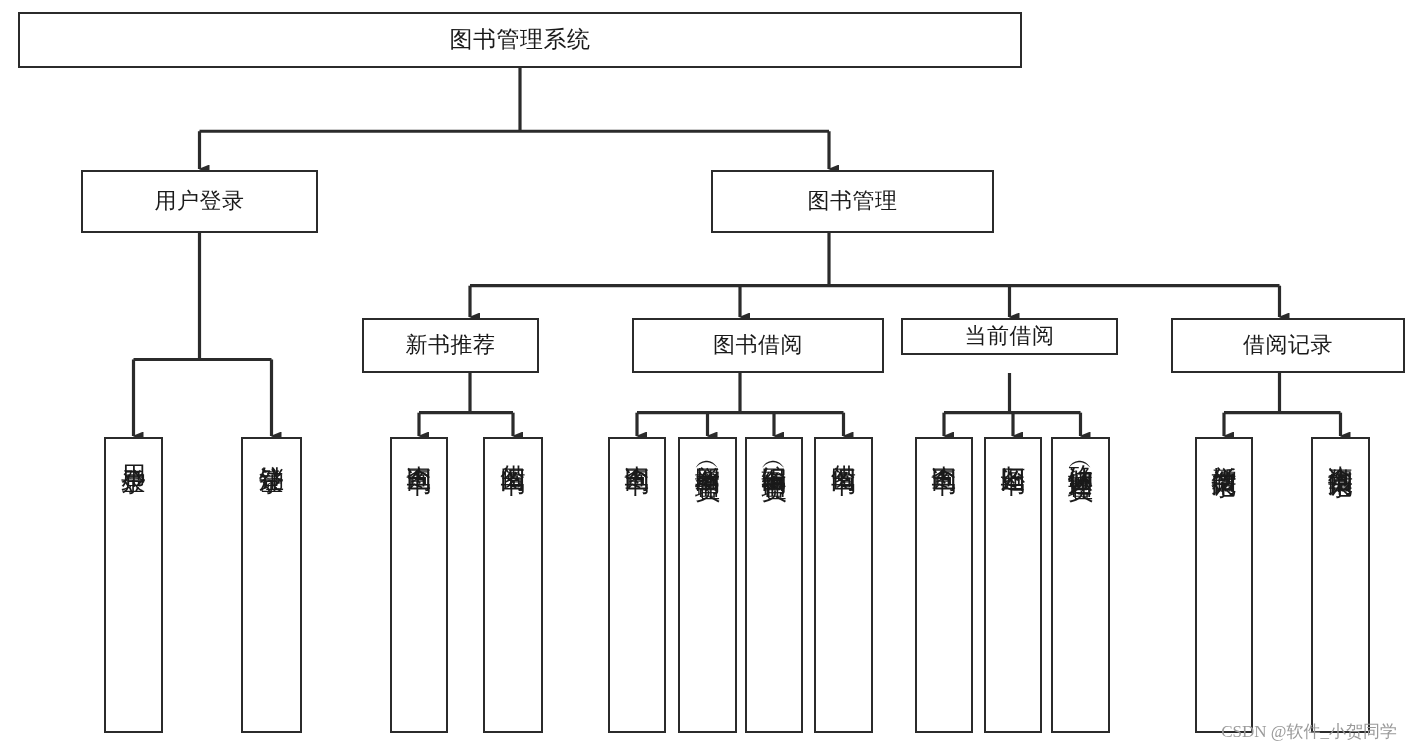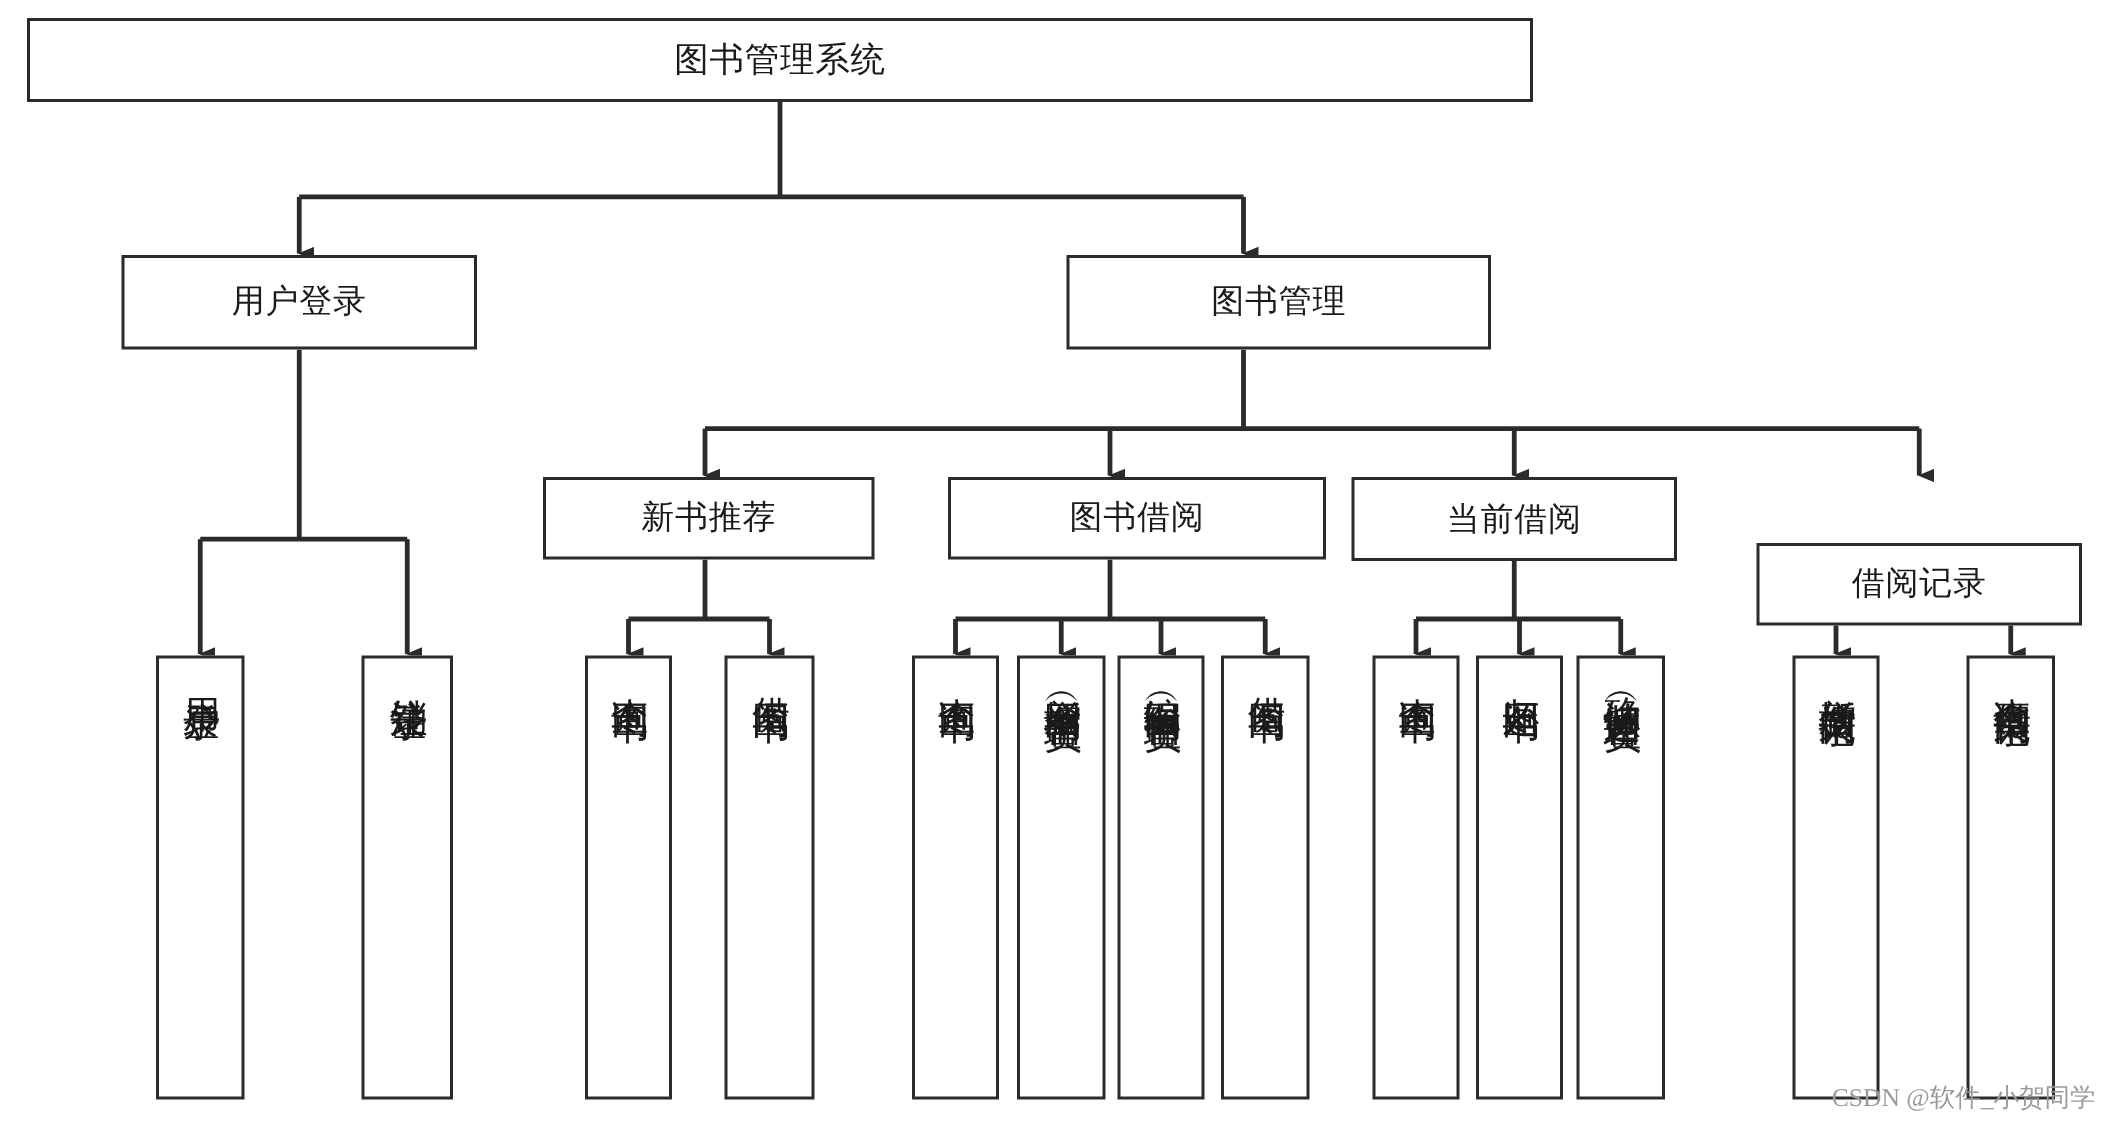--- a/index.html
+++ b/index.html
@@ -121,30 +121,30 @@
   <div id="nodes-layer">
       <div class="node-box horizontal root" style="left: 18px; top: 12px; width: 1004px; height: 56px;">
         <div class="node-label">图书管理系统</div>
       </div>
       <div class="node-box horizontal" style="left: 81px; top: 170px; width: 237px; height: 63px;">
         <div class="node-label">用户登录</div>
       </div>
       <div class="node-box horizontal" style="left: 711px; top: 170px; width: 283px; height: 63px;">
         <div class="node-label">图书管理</div>
       </div>
-      <div class="node-box horizontal" style="left: 362px; top: 318px; width: 221px; height: 55px;">
+      <div class="node-box horizontal" style="left: 362px; top: 318px; width: 177px; height: 55px;">
         <div class="node-label">新书推荐</div>
       </div>
       <div class="node-box horizontal" style="left: 632px; top: 318px; width: 252px; height: 55px;">
         <div class="node-label">图书借阅</div>
       </div>
-      <div class="node-box horizontal" style="left: 901px; top: 318px; width: 217px; height: 56px;">
+      <div class="node-box horizontal" style="left: 901px; top: 318px; width: 217px; height: 37px;">
         <div class="node-label">当前借阅</div>
       </div>
-      <div class="node-box horizontal" style="left: 1171px; top: 318px; width: 217px; height: 55px; margin-top: 44px;">
+      <div class="node-box horizontal" style="left: 1171px; top: 318px; width: 234px; height: 55px;">
         <div class="node-label">借阅记录</div>
       </div>
       <div class="node-box vertical" style="left: 104px; top: 437px; width: 59px; height: 296px;">
         <div class="node-label">用户登录</div>
       </div>
       <div class="node-box vertical" style="left: 241px; top: 437px; width: 61px; height: 296px;">
         <div class="node-label">注销登录</div>
       </div>
       <div class="node-box vertical" style="left: 390px; top: 437px; width: 58px; height: 296px;">
         <div class="node-label">查询图书</div>

